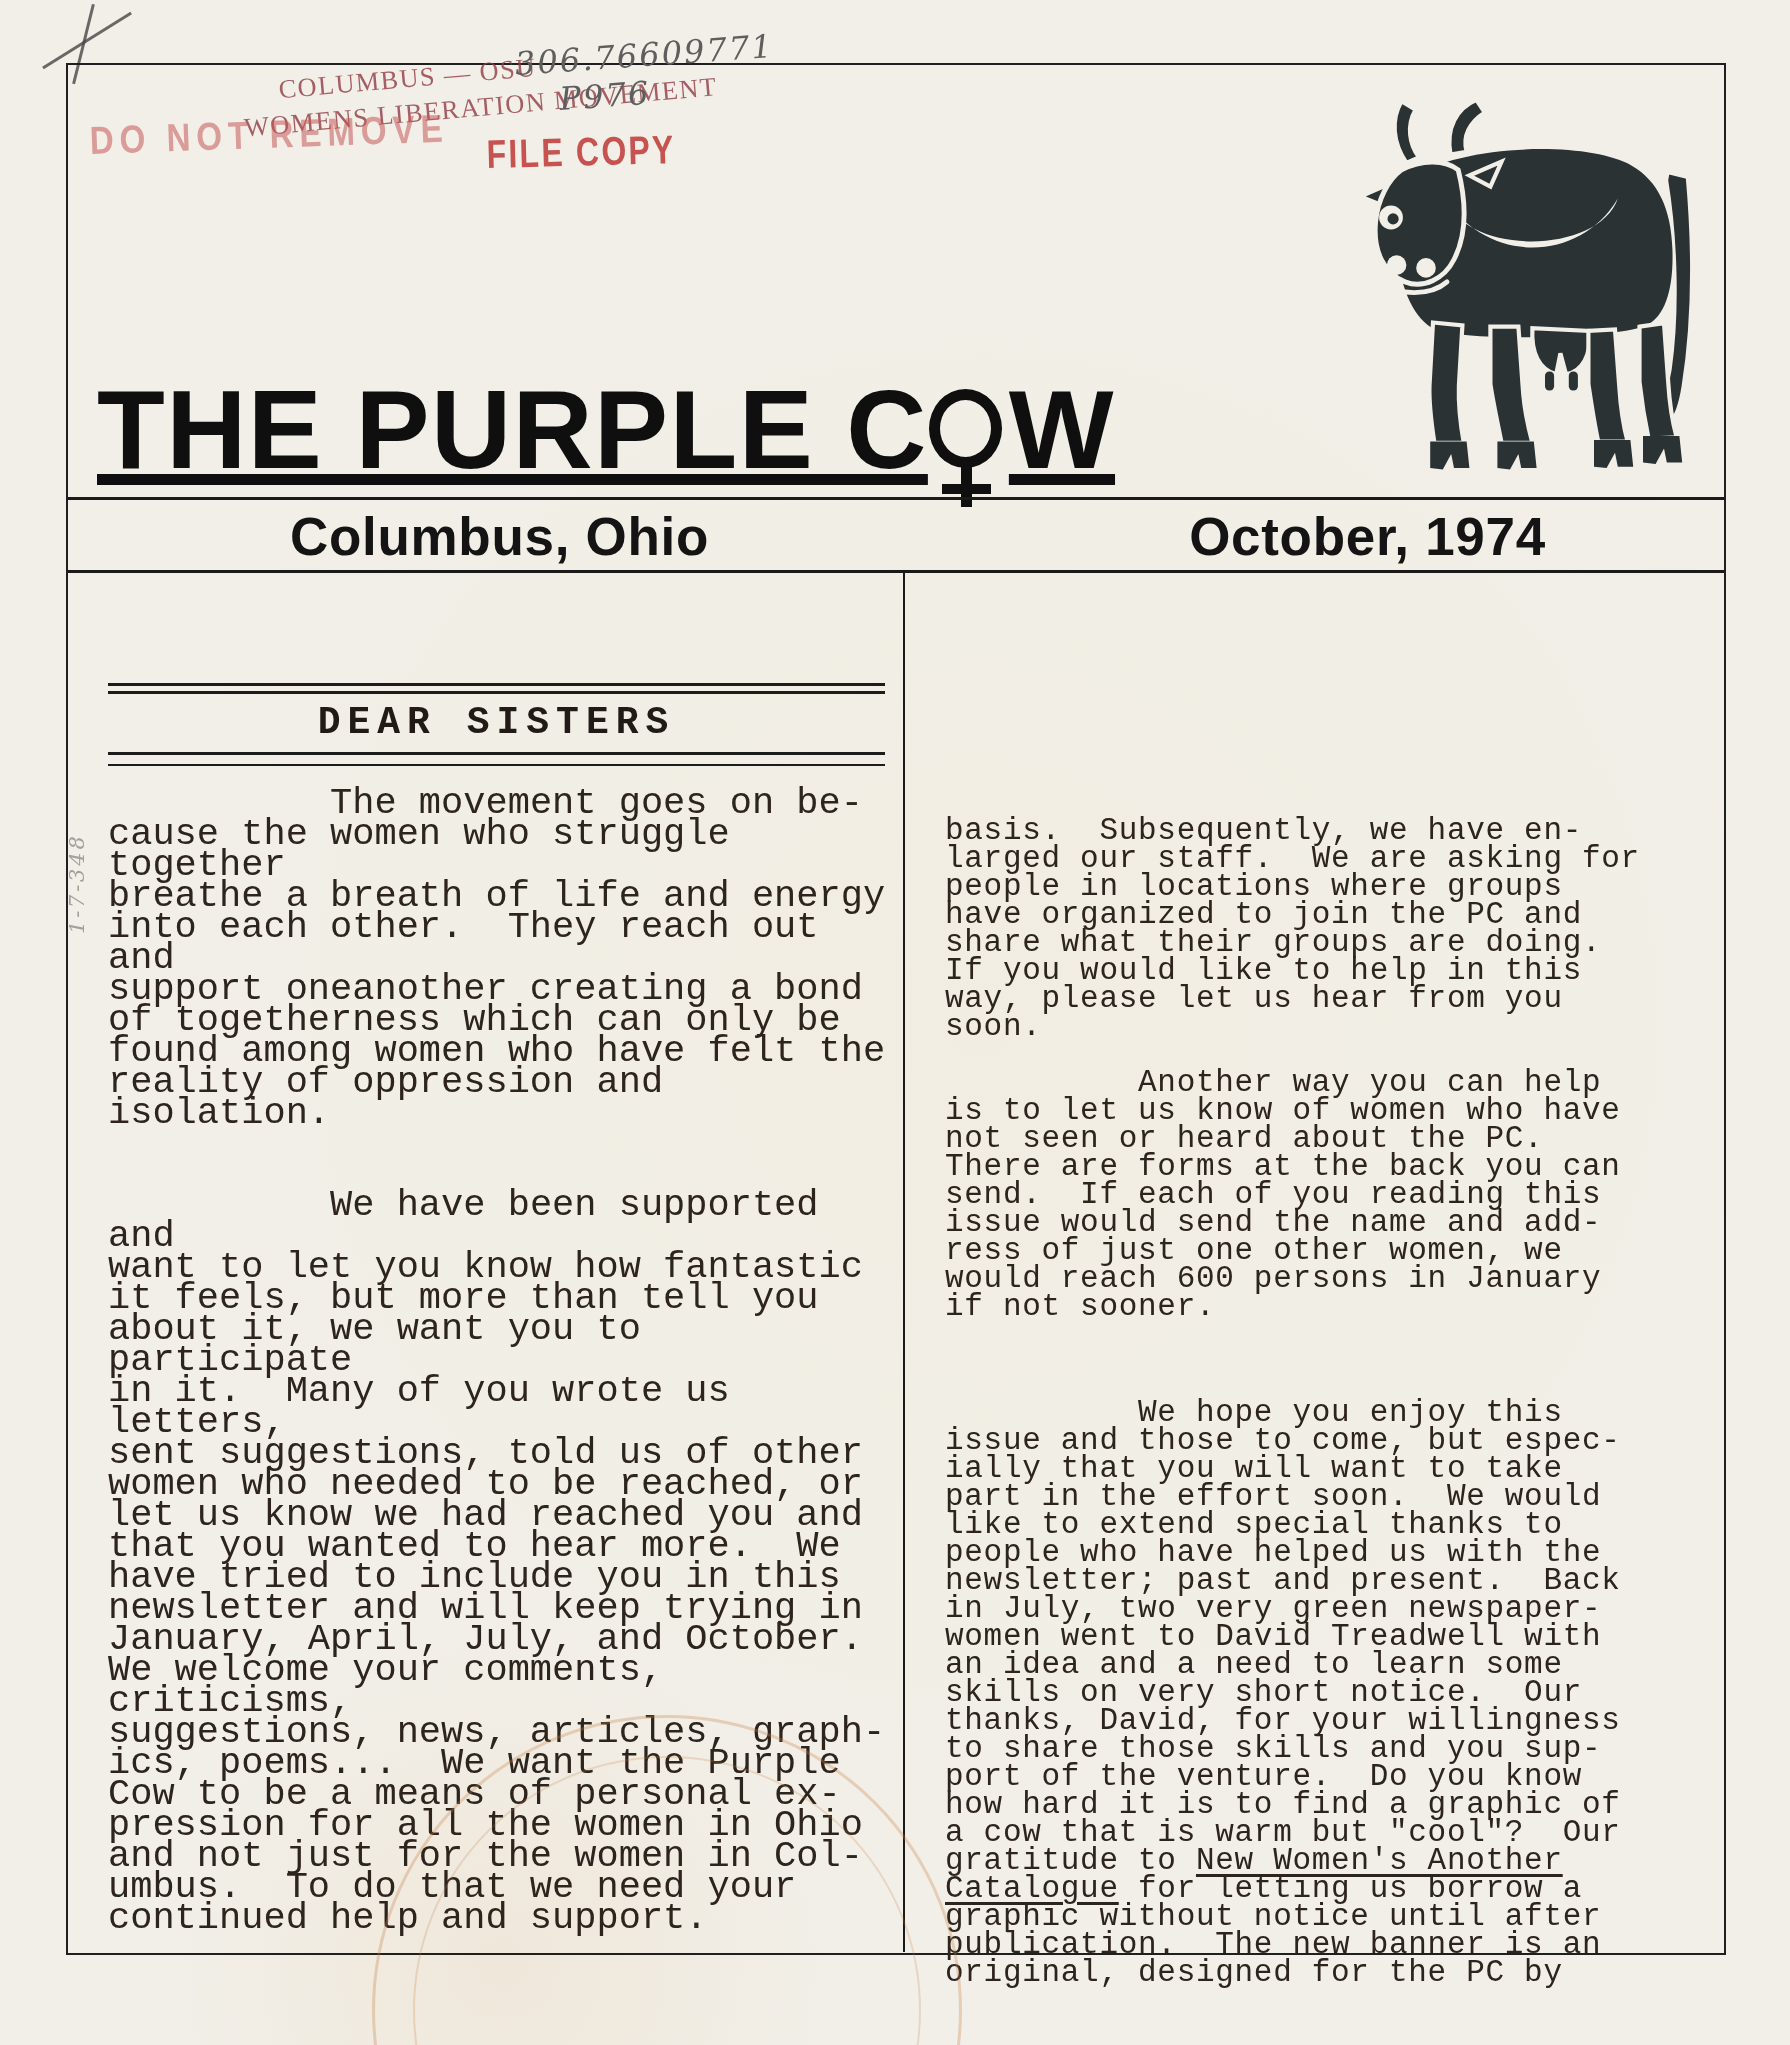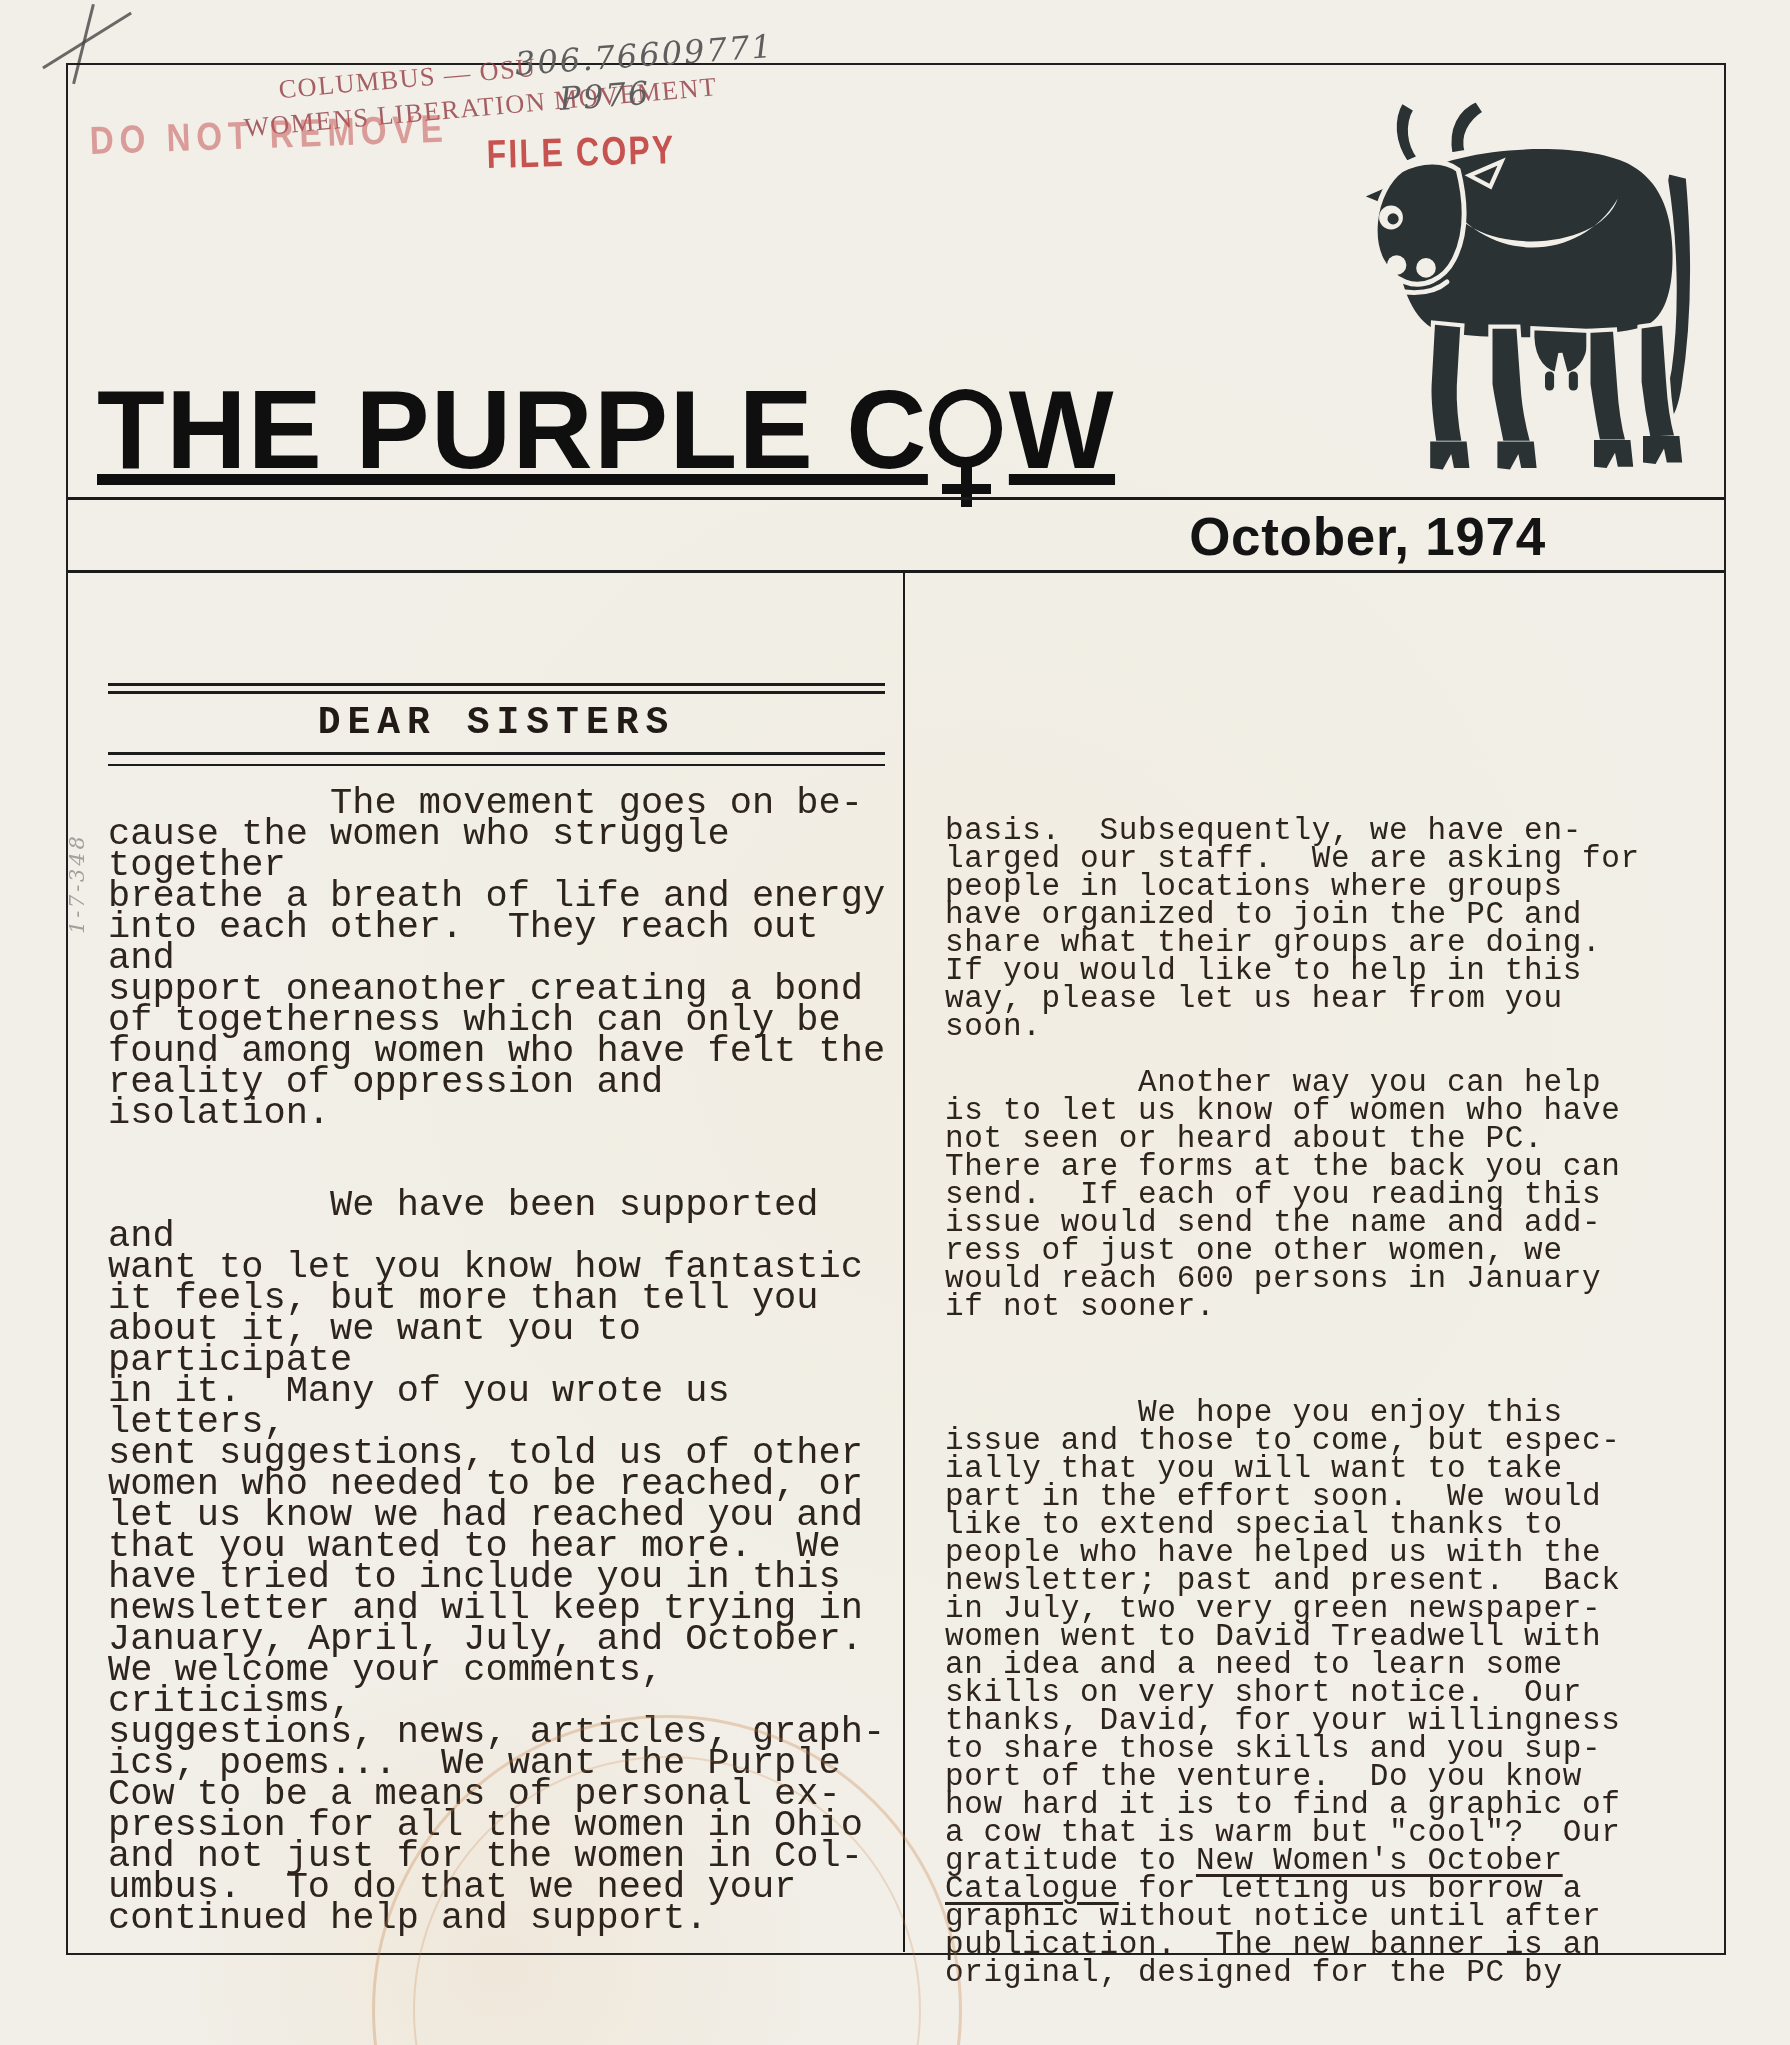--- a/index.html
+++ b/index.html
@@ -182,20 +182,21 @@
 
         <circle cx="150" cy="180" r="17" fill="#f2efe8"></circle>
         <circle cx="153" cy="182" r="8"></circle>
         <circle cx="158" cy="248" r="14" fill="#f2efe8"></circle>
         <circle cx="200" cy="252" r="14" fill="#f2efe8"></circle>
         <path d="M138,274 C160,291 206,293 230,272" fill="none" stroke="#f2efe8" stroke-width="7" stroke-linecap="round"></path>
       </g>
     </svg>
 
     <div class="hrule hr-top"></div>
+    <div class="banner-left">Columbus, Ohio</div>
     <div class="banner-right">October, 1974</div>
     <div class="hrule hr-bottom"></div>
 
     <div class="vdiv"></div>
 
     <div class="heading-block">
       <div class="rule"></div>
       <div class="rule gap-top"></div>
       <div class="heading-text">DEAR SISTERS</div>
       <div class="heading-rules-bottom">
@@ -262,21 +263,21 @@
 newsletter; past and present.  Back
 in July, two very green newspaper-
 women went to David Treadwell with
 an idea and a need to learn some
 skills on very short notice.  Our
 thanks, David, for your willingness
 to share those skills and you sup-
 port of the venture.  Do you know
 how hard it is to find a graphic of
 a cow that is warm but "cool"?  Our
-gratitude to </span><span class="u">New Women's October
+gratitude to </span><span class="u">New Women's Another
 Catalogue</span><span> for letting us borrow a
 graphic without notice until after
 publication.  The new banner is an
 original, designed for the PC by</span></p>
     </div>
 
     <div class="margin-note">1-7-348</div>
   </div>
 
   <div class="orange-stamp">

